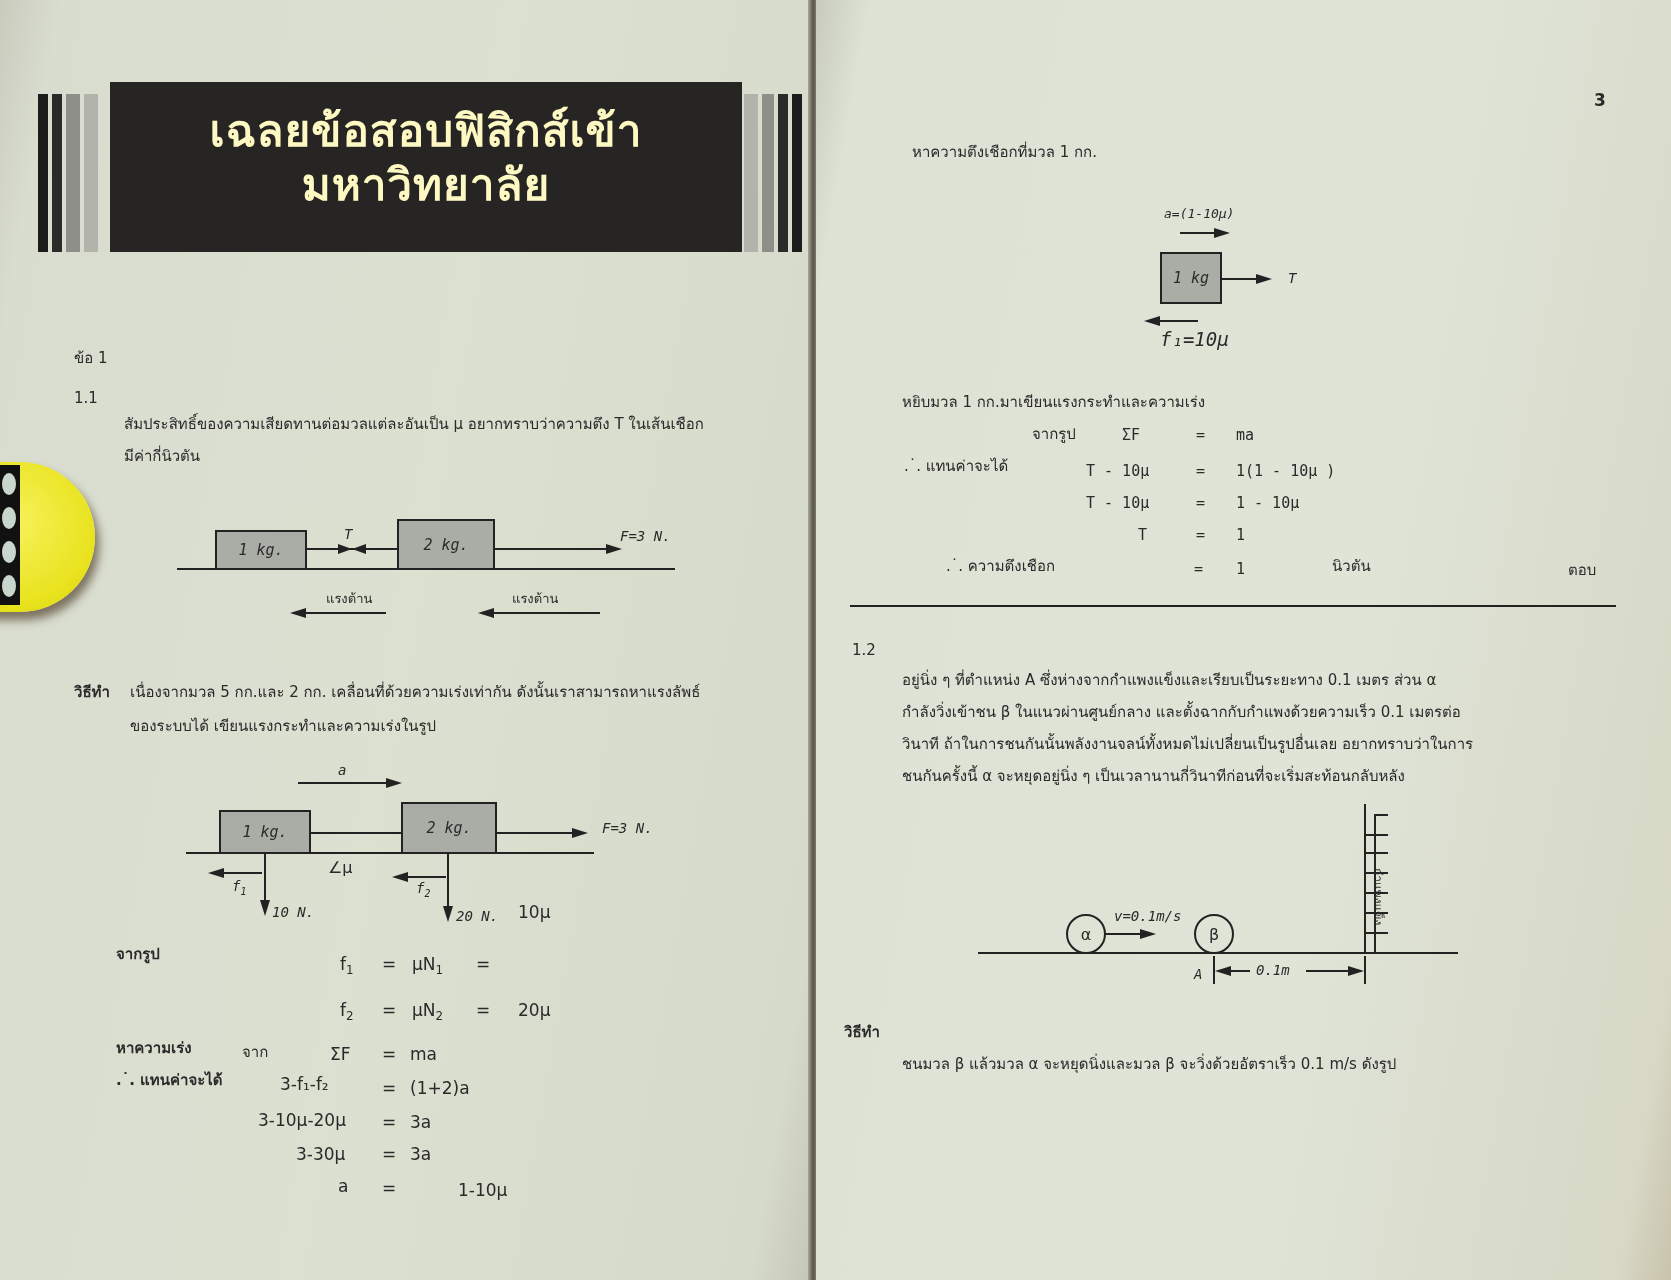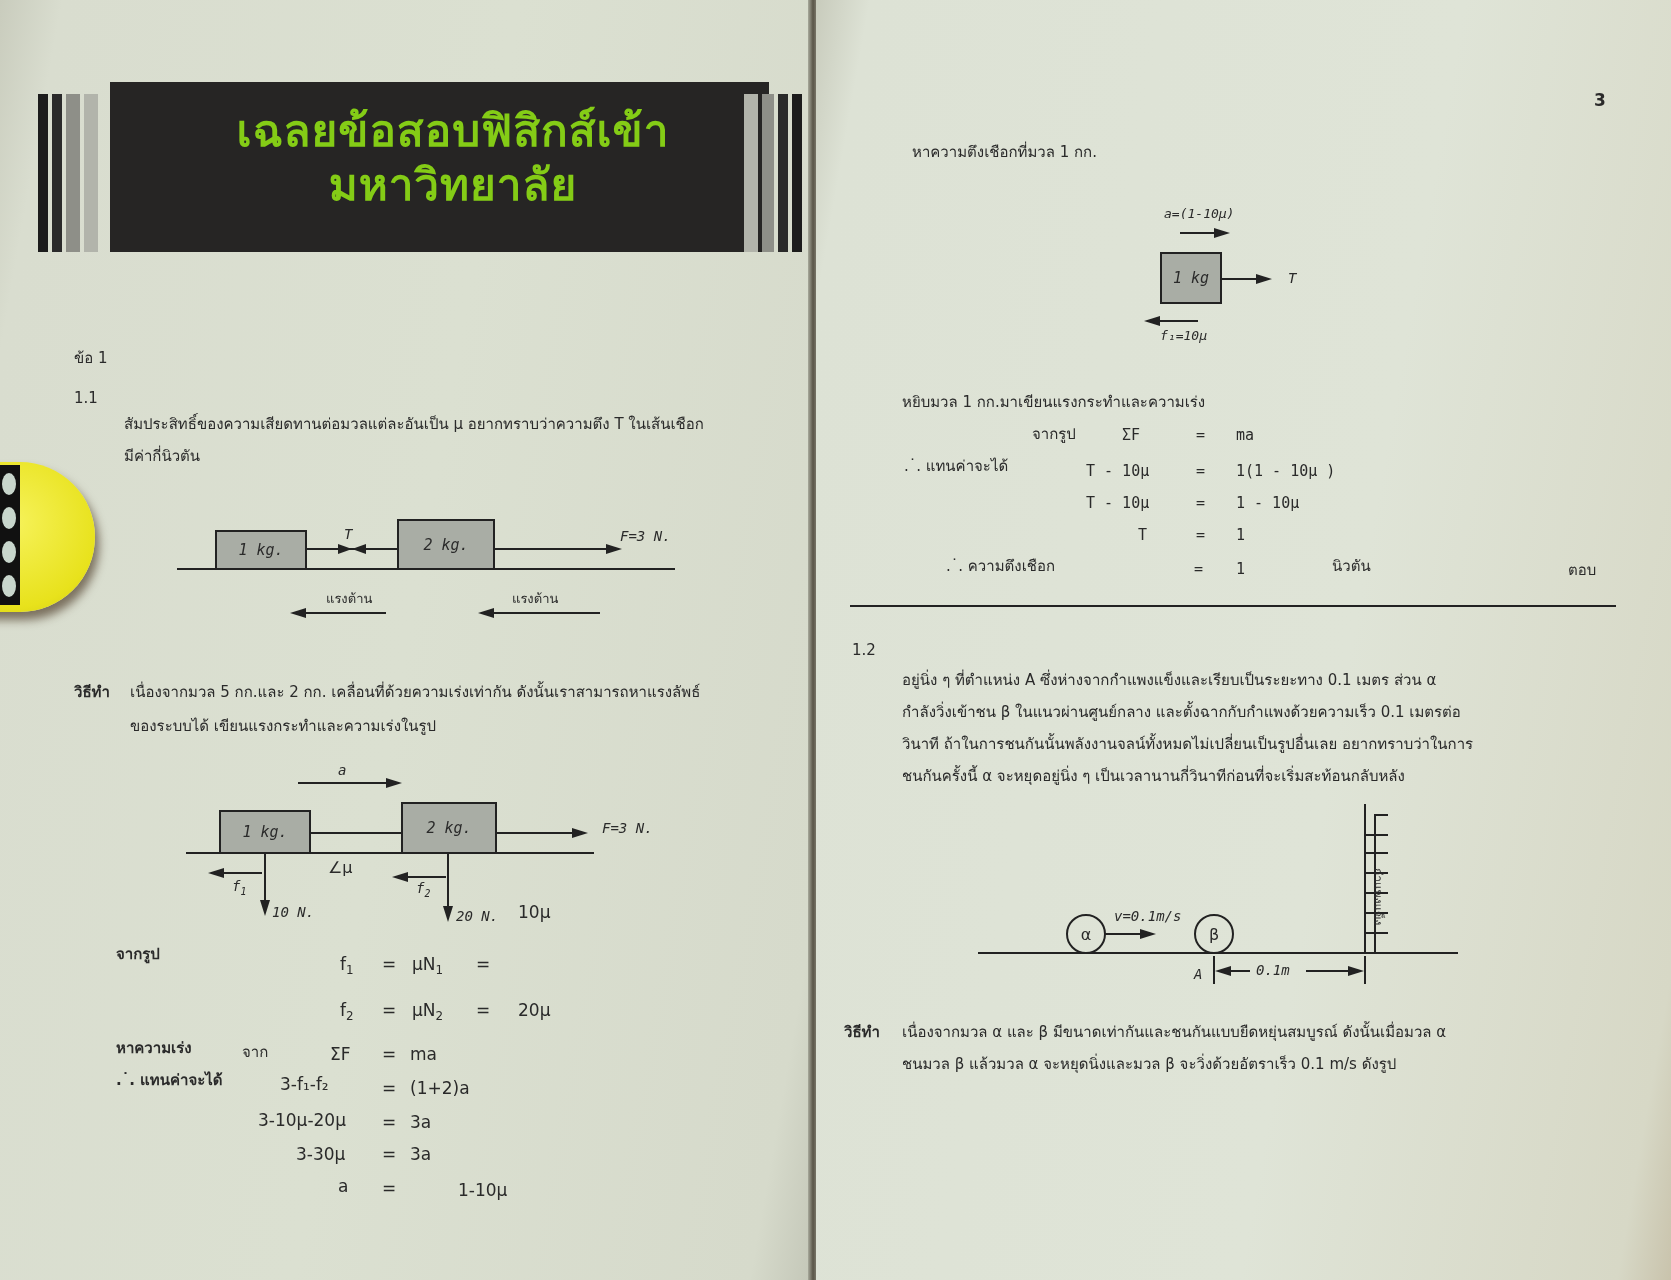--- a/index.html
+++ b/index.html
@@ -9,21 +9,21 @@
   .page.right{left:816px;width:855px;background:linear-gradient(100deg,#c8cbbc 0%,#dde2d5 5%,#dfe4d7 60%,#d7d8c6 95%,#c9c3ac 100%);}
   .gutter{position:absolute;left:808px;top:0;width:10px;height:1280px;background:linear-gradient(90deg,#a8aa9c,#5a5548,#8c8a7c);}
   .abs{position:absolute;}
   .thai{font-family:"DejaVu Sans",sans-serif;font-size:15px;line-height:20px;white-space:nowrap;}
   .mono{font-family:"DejaVu Sans Mono","Liberation Mono",monospace;font-size:15px;white-space:nowrap;}
   .math{font-family:"DejaVu Sans",sans-serif;font-size:17px;white-space:nowrap;}
   .ital{font-family:"DejaVu Sans Mono",monospace;font-style:italic;font-size:14px;white-space:nowrap;}
   
   .banner{position:absolute;left:38px;top:82px;width:776px;height:170px;}
   .stripe{position:absolute;top:12px;height:158px;}
-  .banner-box{position:absolute;left:72px;top:0;width:632px;height:170px;background:#262524;color:#84cc16;text-align:center;padding-left:27px;}
+  .banner-box{position:absolute;left:72px;top:0;width:632px;height:170px;background:#262524;color:#fef9c3;text-align:center;}
   .banner-l1{font-size:44px;font-weight:bold;margin-top:22px;letter-spacing:1px;line-height:54px;}
   .banner-l2{font-size:44px;font-weight:bold;line-height:60px;}
   .box{position:absolute;border:2px solid #222;background:#a9ada5;font-family:"DejaVu Sans Mono",monospace;font-style:italic;font-size:15px;display:flex;align-items:center;justify-content:center;}
   .hline{position:absolute;height:2px;background:#222;}
   .vline{position:absolute;width:2px;background:#222;}
   .arrowR{position:absolute;width:0;height:0;border-top:5px solid transparent;border-bottom:5px solid transparent;border-left:16px solid #222;}
   .arrowL{position:absolute;width:0;height:0;border-top:5px solid transparent;border-bottom:5px solid transparent;border-right:16px solid #222;}
   .arrowD{position:absolute;width:0;height:0;border-left:5px solid transparent;border-right:5px solid transparent;border-top:16px solid #222;}
   .circle{position:absolute;width:36px;height:36px;border:2px solid #222;border-radius:50%;display:flex;align-items:center;justify-content:center;font-size:16px;}
   .sticker{position:absolute;left:-40px;top:462px;width:135px;height:150px;border-radius:0 75px 75px 0;background:radial-gradient(circle at 40% 40%,#f6f25a,#e8e21c 70%,#cfc60e);box-shadow:4px 8px 10px rgba(60,40,20,.6);}
@@ -160,21 +160,21 @@
   <div>
     <div class="abs ital" style="left:348px;top:206px;font-size:13px;">a=(1-10μ)</div>
     <div class="hline" style="left:364px;top:232px;width:36px;"></div>
     <div class="arrowR" style="left:398px;top:228px;"></div>
     <div class="box" style="left:344px;top:252px;width:58px;height:48px;">1 kg</div>
     <div class="hline" style="left:404px;top:278px;width:40px;"></div>
     <div class="arrowR" style="left:440px;top:274px;"></div>
     <div class="abs ital" style="left:472px;top:270px;">T</div>
     <div class="hline" style="left:336px;top:320px;width:46px;"></div>
     <div class="arrowL" style="left:328px;top:316px;"></div>
-    <div class="abs ital" style="left:344px;top:328px;font-size:13px;">f₁=10μ</div>
+    <div class="abs ital" style="left:344px;top:328px;font-size:19px;">f₁=10μ</div>
   </div>
 
   <div class="abs thai" style="left:86px;top:392px;">หยิบมวล  1  กก.มาเขียนแรงกระทำและความเร่ง</div>
   <div class="abs thai" style="left:216px;top:424px;">จากรูป</div>
   <div class="abs mono" style="left:306px;top:426px;">ΣF</div>
   <div class="abs mono" style="left:380px;top:426px;">=</div>
   <div class="abs mono" style="left:420px;top:426px;">ma</div>
 
   <div class="abs thai" style="left:88px;top:456px;">.˙. แทนค่าจะได้</div>
   <div class="abs mono" style="left:270px;top:462px;">T - 10μ</div>
@@ -226,15 +226,14 @@
     <div class="vline" style="left:397px;top:956px;height:28px;"></div>
     <div class="vline" style="left:548px;top:956px;height:28px;"></div>
     <div class="arrowL" style="left:399px;top:966px;"></div>
     <div class="hline" style="left:414px;top:970px;width:20px;"></div>
     <div class="abs ital" style="left:440px;top:962px;">0.1m</div>
     <div class="hline" style="left:490px;top:970px;width:42px;"></div>
     <div class="arrowR" style="left:532px;top:966px;"></div>
   </div>
 
   <div class="abs thai" style="left:28px;top:1022px;font-weight:bold;">วิธีทำ</div>
-  <div class="abs thai" style="left:86px;top:1022px;">เนื่องจากมวล  α  และ  β  มีขนาดเท่ากันและชนกันแบบยืดหยุ่นสมบูรณ์  ดังนั้นเมื่อมวล  α</div>
   <div class="abs thai" style="left:86px;top:1054px;">ชนมวล  β  แล้วมวล  α  จะหยุดนิ่งและมวล  β  จะวิ่งด้วยอัตราเร็ว  0.1  m/s ดังรูป</div>
 </div>
 
 </body></html>

